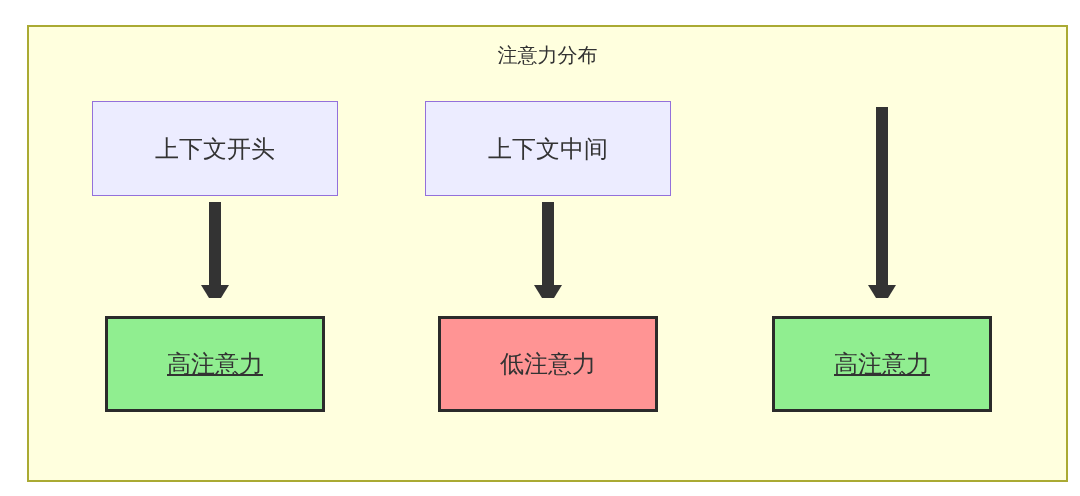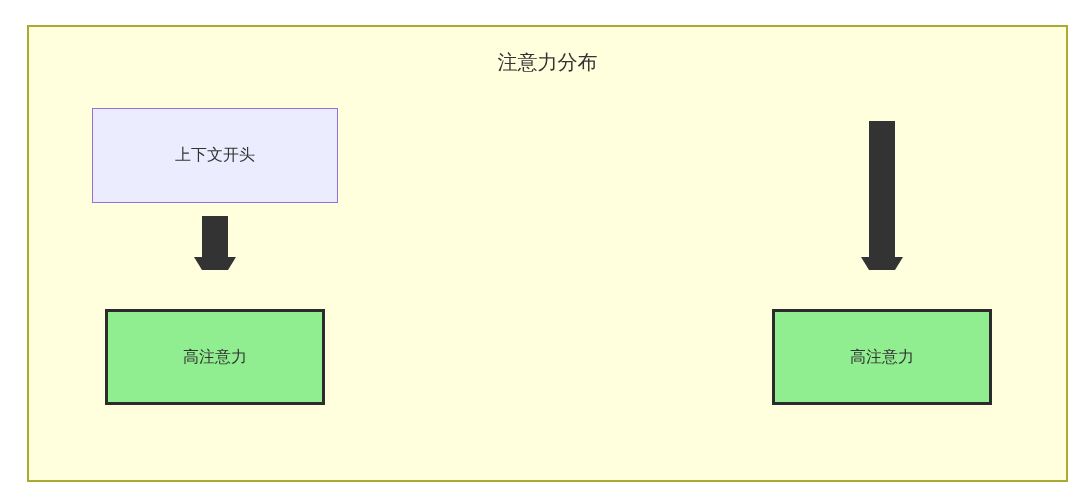--- a/index.html
+++ b/index.html
@@ -1,15 +1,15 @@
 <!DOCTYPE html>
 <html style="--container-bg: #ffffde; --container-border: #aaaa33; --source-bg: #ececff; --source-border: #9370db; --high-bg: #90ee90; --low-bg: #ff9494; --target-border: #2b2b2b; --arrow: #333333; --text: #333333;"><head>
 <meta charset="utf-8">
 <style>
-  * { margin: 0; padding: 13px; box-sizing: border-box; }
+  * { margin: 0; padding: 6px; box-sizing: border-box; }
   html, body {
     width: 1080px; height: 496px;
     background: #ffffff;
     font-family: "Liberation Sans", "DejaVu Sans", sans-serif;
     color: var(--text, #333333);
     overflow: hidden;
   }
   .diagram-container {
     position: absolute;
     left: 27px; top: 25px;
@@ -34,21 +34,21 @@
     flex-direction: column;
     align-items: center;
   }
   .col-1 { left: 63px; }
   .col-2 { left: 396px; }
   .col-3 { left: 730px; }
   .node {
     display: flex;
     align-items: center;
     justify-content: center;
-    font-size: 16px;
+    font-size: 24px;
     text-align: center;
   }
   .source {
     width: 246px;
     height: 95px;
     background: var(--source-bg, #ececff);
     border: 1px solid var(--source-border, #9370db);
   }
   .arrow {
     flex: 1;
@@ -67,38 +67,46 @@
     border-left: 8px solid transparent;
     border-right: 8px solid transparent;
     border-top: 13px solid var(--arrow, #333333);
     margin-top: -1px;
   }
   .target {
     width: 220px;
     height: 96px;
     border: 3px solid var(--target-border, #2b2b2b);
   }
-  .target.high { background: var(--high-bg, #90ee90); }
+  .target.high { background: var(--high-bg, #90ee90); text-decoration: underline; }
   .target.low  { background: var(--low-bg, #ff9494); }
 </style>
 </head>
 <body>
 
 <div class="diagram-container">
   <div class="diagram-title">注意力分布</div>
 
   <div class="column col-1">
     <div class="node source">上下文开头</div>
     <div class="arrow">
       <div class="arrow-line"></div>
       <div class="arrowhead"></div>
     </div>
     <div class="node target high">高注意力</div>
   </div>
 
+  <div class="column col-2">
+    <div class="node source">上下文中间</div>
+    <div class="arrow">
+      <div class="arrow-line"></div>
+      <div class="arrowhead"></div>
+    </div>
+    <div class="node target low">低注意力</div>
+  </div>
 
   <div class="column col-3">
     <div class="arrow">
       <div class="arrow-line"></div>
       <div class="arrowhead"></div>
     </div>
     <div class="node target high">高注意力</div>
   </div>
 </div>
 

